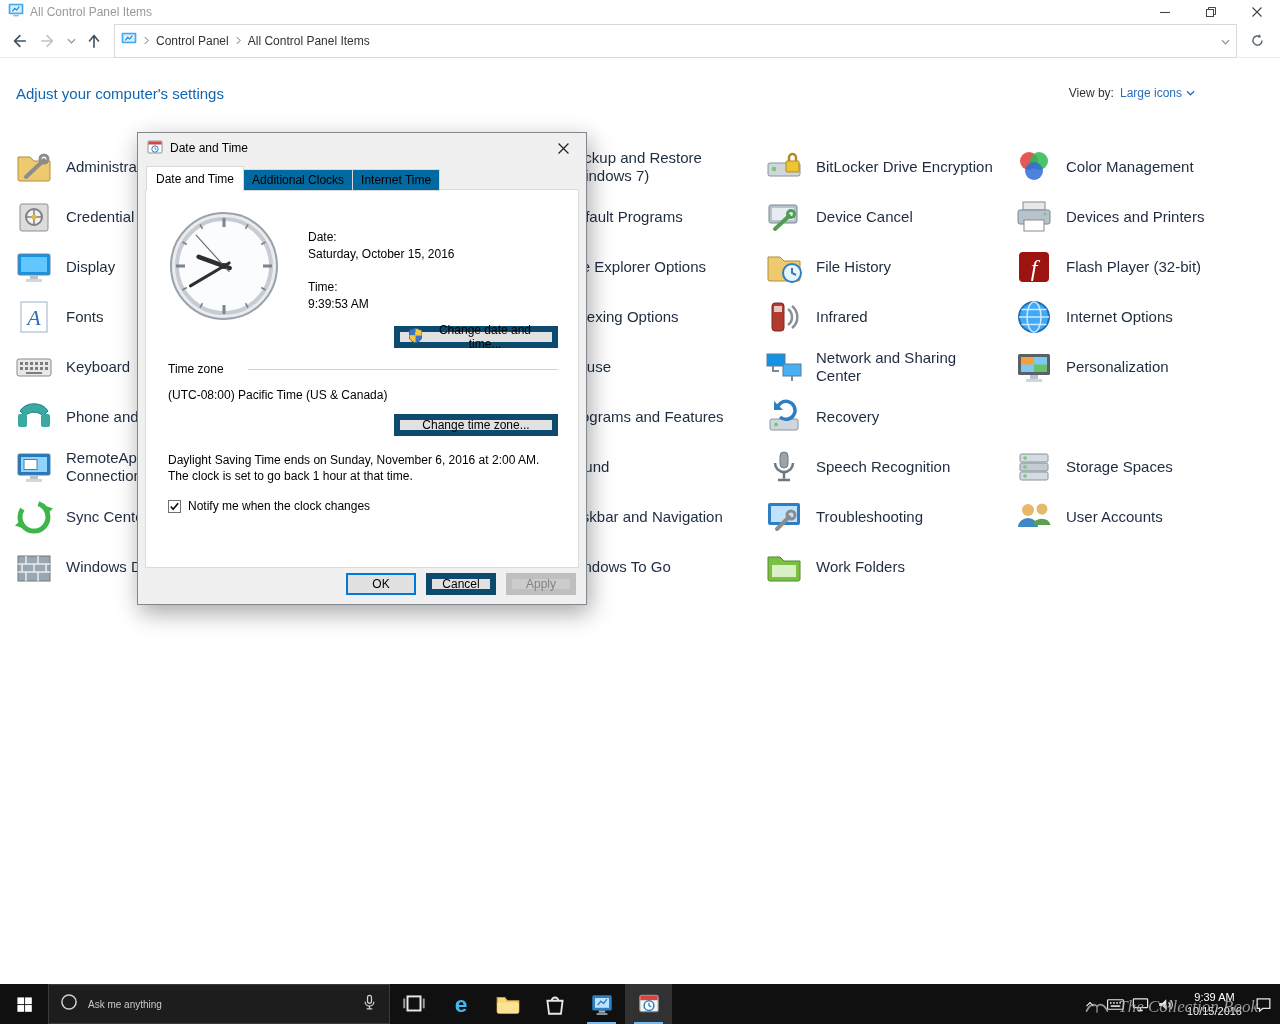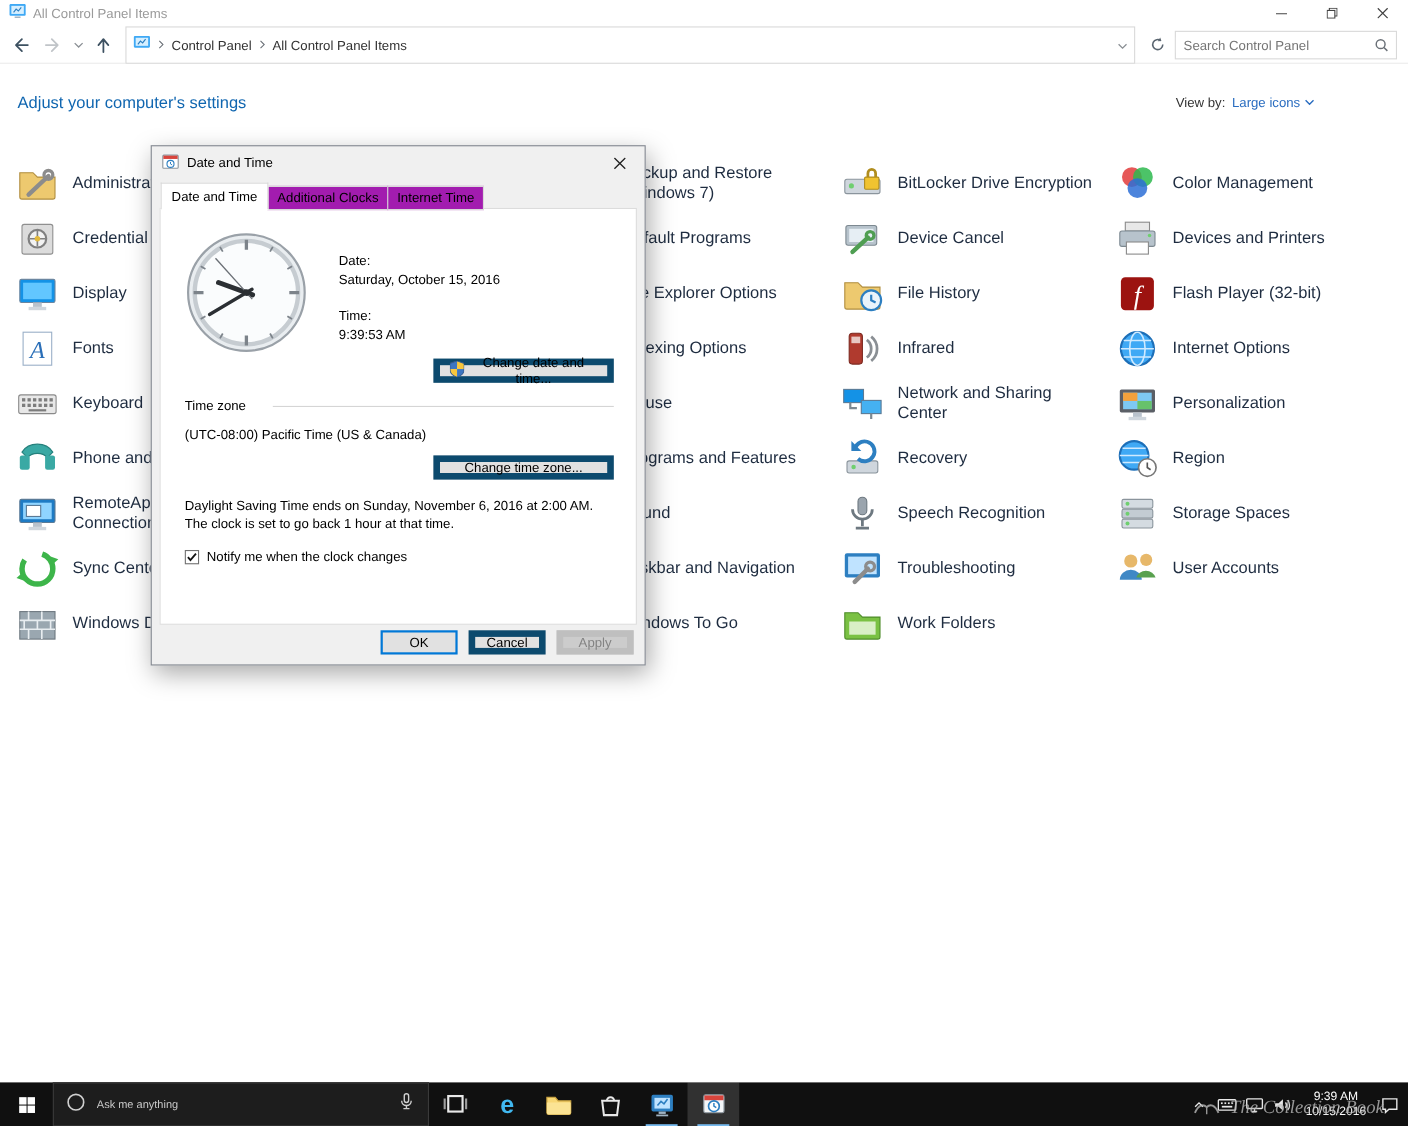--- a/index.html
+++ b/index.html
@@ -39,21 +39,21 @@
   .cp-icon svg{display:block}
   .cp-label{font-size:15px;color:var(--item-text,#1e2c40);line-height:1.22;max-width:184px}
 
   
   .dialog{position:absolute;left:137px;top:132px;width:450px;height:473px;background:#f0f0f0;
     border:1px solid #828790;box-shadow:3px 8px 22px rgba(0,0,0,.35);font-size:12px;color:#000;z-index:10}
   .dlg-titlebar{height:30px;display:flex;align-items:center;padding-left:9px}
   .dlg-title{margin-left:7px;font-size:12px;color:#000}
   .dlg-close{margin-left:auto;width:45px;height:30px;display:flex;align-items:center;justify-content:center;cursor:pointer}
   .dlg-tabs{position:absolute;top:33px;left:8px;display:flex;align-items:flex-end;z-index:3}
-  .tab{padding:3px 8px 3px;background:#a21caf;border:1px solid #d9d9d9;font-size:12px;cursor:pointer;margin-right:-1px}
+  .tab{padding:3px 8px 3px;background:#0369a1;border:1px solid #d9d9d9;font-size:12px;cursor:pointer;margin-right:-1px}
   .tab.active{background:#fff;border-bottom:1px solid #fff;padding:5px 9px 4px;z-index:4;position:relative}
   .dlg-page{position:absolute;left:7px;right:7px;top:56px;bottom:36px;background:#fff;border:1px solid #dcdcdc}
   .clock{position:absolute;left:22px;top:20px;width:112px;height:112px}
   .dt-block{position:absolute;left:162px;top:40px}
   .dt-label{margin-bottom:3px}
   .dt-value{margin-bottom:19px}
   .win-push{min-width:70px;height:22px;background:#e1e1e1;border:6px solid #0c4a6e;font-size:12px;
     font-family:inherit;display:flex;align-items:center;justify-content:center;gap:5px;padding:0 9px;cursor:pointer;color:#000}
   .win-push.default{border:2px solid #0078d7}
   .win-push[disabled]{background:#cccccc;border-color:#bfbfbf;color:#838383;cursor:default}
@@ -163,29 +163,20 @@
           </svg></span>
     </div>
 
     <div class="nav-btn">
         <svg viewBox="0 0 18 18" width="15" height="15">
           <path d="M14.5 9 a5.5 5.5 0 1 1 -2.1 -4.3" fill="none" stroke="#5a6570" stroke-width="1.7"></path>
           <path d="M11.7 1.2 l1.2 3.8 -3.9 .5z" fill="#5a6570"></path>
         </svg>
       </div>
 
-    <div class="searchbox">
-      <input placeholder="Search Control Panel" style="">
-      <span class="search-ic">
-          <svg viewBox="0 0 16 16" width="14" height="14">
-            <circle cx="7" cy="7" r="4.6" fill="none" stroke="#6a7077" stroke-width="1.5"></circle>
-            <path d="M10.4 10.4 L14 14" stroke="#6a7077" stroke-width="1.5"></path>
-          </svg>
-        </span>
-    </div>
   </div>
 
   <div class="header">
     <div class="page-title">Adjust your computer's settings</div>
     <div class="viewby">
       <span>View by:</span>
       <span class="viewby-value">
         <span>Large icons</span>
         <svg viewBox="0 0 10 6" width="9" height="6">
             <path d="M1 1 l4 4 4-4" fill="none" stroke="#2a6dc0" stroke-width="1.4"></path>
@@ -439,31 +430,20 @@
       <div class="cp-item" style="grid-area: 6 / 4;">
         <span class="cp-icon">
           <svg viewBox="0 0 40 40" width="40" height="40">
             <rect x="6" y="22" width="28" height="11" rx="2" fill="#cfd6dd" stroke="#8a949c"></rect>
             <circle cx="12" cy="27.5" r="2" fill="#6fcf6f"></circle>
             <path d="M13 13 a9 9 0 1 1 3 7" fill="none" stroke="#2d7fc1" stroke-width="3.5"></path>
             <path d="M10 4 v9 h9 z" fill="#2d7fc1"></path>
           </svg>
         </span>
         <span class="cp-label">Recovery</span>
-      </div>
-      <div class="cp-item" style="grid-area: 6 / 5;">
-        <span class="cp-icon">
-          <svg viewBox="0 0 40 40" width="40" height="40">
-            <circle cx="17" cy="17" r="13" fill="#3fa9f5" stroke="#1d6fb8" stroke-width="2"></circle>
-            <path d="M4 17 h26 M6.5 10.5 h21 M6.5 23.5 h21" stroke="#cfeaff" stroke-width="1.4" fill="none"></path>
-            <circle cx="29" cy="28" r="8" fill="#fff" stroke="#777" stroke-width="1.5"></circle>
-            <path d="M29 23.5 v4.5 l3 2" stroke="#555" stroke-width="1.5" fill="none"></path>
-          </svg>
-        </span>
-        <span class="cp-label">Region</span>
       </div>
       <div class="cp-item" style="grid-area: 7 / 1;">
         <span class="cp-icon">
           <svg viewBox="0 0 40 40" width="40" height="40">
             <rect x="4" y="7" width="32" height="21" rx="1.5" fill="#1e7bc4" stroke="#5a7a96"></rect>
             <rect x="7" y="10" width="26" height="15" fill="#8fd4ff"></rect>
             <rect x="10" y="12.5" width="13" height="10" fill="#fff" stroke="#5a7a96"></rect>
             <rect x="16" y="28" width="8" height="4" fill="#b9c2cc"></rect>
             <rect x="12" y="32" width="16" height="3" fill="#cfd6dd"></rect>
           </svg>

